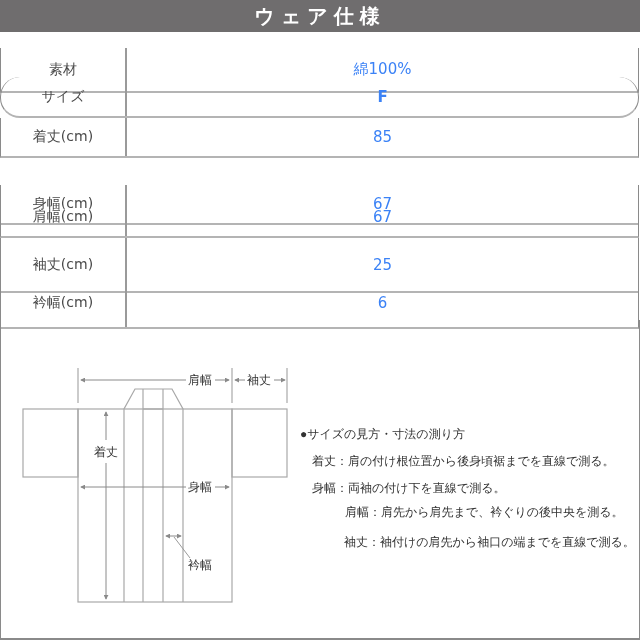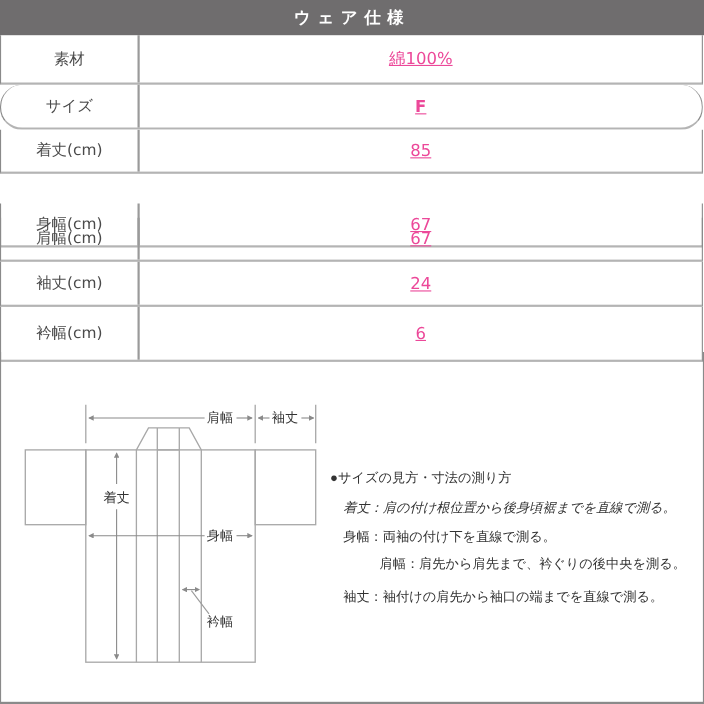--- a/index.html
+++ b/index.html
@@ -1,69 +1,69 @@
 <!DOCTYPE html>
 <html><head>
 <meta charset="utf-8">
 <style>
   html, body { margin: 0; padding: 0; background: #ffffff; }
   body { width: 640px; height: 640px; position: relative; overflow: hidden;
          font-family: "DejaVu Sans", "Liberation Sans", sans-serif; color: #333; }
   .header { position: absolute; left: 0; top: 0; width: 640px; height: 32px;
-            background: #6f6d6e; color: #fff; font-size: 15px; font-weight: bold;
+            background: #6f6d6e; color: #fff; font-size: 20px; font-weight: bold;
             letter-spacing: 6px; display: flex; align-items: center; justify-content: center; }
   .table { position: absolute; left: 0; top: 32px; width: 640px; }
   .row { position: absolute; left: 0; width: 639px; border-left: 1px solid #8a8a8a;
          border-right: 1px solid #8a8a8a; border-bottom: 2px solid #b4b4b4; box-sizing: border-box; }
   .cell-label { position: absolute; left: 0; top: 0; bottom: 0; width: 124px;
                 border-right: 2px solid #9a9a9a; display: flex; align-items: center;
                 justify-content: center; font-size: 14px; color: #4a4a4a; }
   .cell-value { position: absolute; left: 126px; right: 0; top: 0; bottom: 0;
                 display: flex; align-items: center; justify-content: center;
-                font-size: 15px; color: #ec4899; text-decoration: underline; }
+                font-size: 15px; color: #3b82f6; }
   .cell-value.bold { font-weight: bold; }
   .diagram-box { position: absolute; left: 0; top: 320px; width: 640px; height: 320px;
                  box-sizing: border-box; border: 1px solid #8a8a8a; border-top: none;
                  border-bottom: 2px solid #8a8a8a; }
   svg text { font-family: "DejaVu Sans", "Liberation Sans", sans-serif; }
   .notes { position: absolute; left: 300px; top: 426px; font-size: 12px; color: #333; }
   .notes .title { position: absolute; left: 0; top: 0; white-space: nowrap; font-family: Liberation Serif, serif; }
   .notes .line { position: absolute; left: 12px; white-space: nowrap; }
 </style>
 </head>
 <body>
 
 <div class="header">
   <span>ウェア仕様</span>
 </div>
 
 <div class="table">
-  <div class="row" style="top:0; height:45px;">
+  <div class="row" style="top:16px; height:45px;">
     <div class="cell-label">素材</div>
     <div class="cell-value">綿100%</div>
   </div>
   <div class="row" style="top:45px; height:41px;border-radius:20px;">
     <div class="cell-label">サイズ</div>
     <div class="cell-value bold">F</div>
   </div>
   <div class="row" style="top:86px; height:40px;text-align:right;">
     <div class="cell-label">着丈(cm)</div>
     <div class="cell-value">85</div>
   </div>
   <div class="row" style="top:126px; height:40px;margin-top:27px;">
     <div class="cell-label">身幅(cm)</div>
     <div class="cell-value">67</div>
   </div>
   <div class="row" style="top:166px; height:40px;">
     <div class="cell-label">肩幅(cm)</div>
     <div class="cell-value">67</div>
   </div>
-  <div class="row" style="top:206px; height:41px;">
+  <div class="row" style="top:206px; height:55px;">
     <div class="cell-label">袖丈(cm)</div>
-    <div class="cell-value">24</div>
+    <div class="cell-value">25</div>
   </div>
   <div class="row" style="top:247px; height:50px;">
     <div class="cell-label">衿幅(cm)</div>
     <div class="cell-value">6</div>
   </div>
 </div>
 
 <div class="diagram-box"></div>
 
 <svg width="640" height="640" style="position:absolute; left:0; top:0;" xmlns="http://www.w3.org/2000/svg">
@@ -109,17 +109,17 @@
     <text x="200" y="384" text-anchor="middle">肩幅</text>
     <text x="259" y="384" text-anchor="middle">袖丈</text>
     <text x="106" y="456" text-anchor="middle">着丈</text>
     <text x="200" y="491" text-anchor="middle">身幅</text>
     <text x="200" y="569" text-anchor="middle">衿幅</text>
   </g>
 </svg>
 
 <div class="notes">
   <div class="title">●サイズの見方・寸法の測り方</div>
-  <div class="line" style="top:27px;font-style:italic;">着丈：肩の付け根位置から後身頃裾までを直線で測る。</div>
+  <div class="line" style="top:27px;">着丈：肩の付け根位置から後身頃裾までを直線で測る。</div>
   <div class="line" style="top:54px;">身幅：両袖の付け下を直線で測る。</div>
   <div class="line" style="top:78px;margin-left:33px;">肩幅：肩先から肩先まで、衿ぐりの後中央を測る。</div>
-  <div class="line" style="top:108px;">袖丈：袖付けの肩先から袖口の端までを直線で測る。</div>
+  <div class="line" style="top:108px;margin-left:32px;">袖丈：袖付けの肩先から袖口の端までを直線で測る。</div>
 </div>
 
 </body></html>

